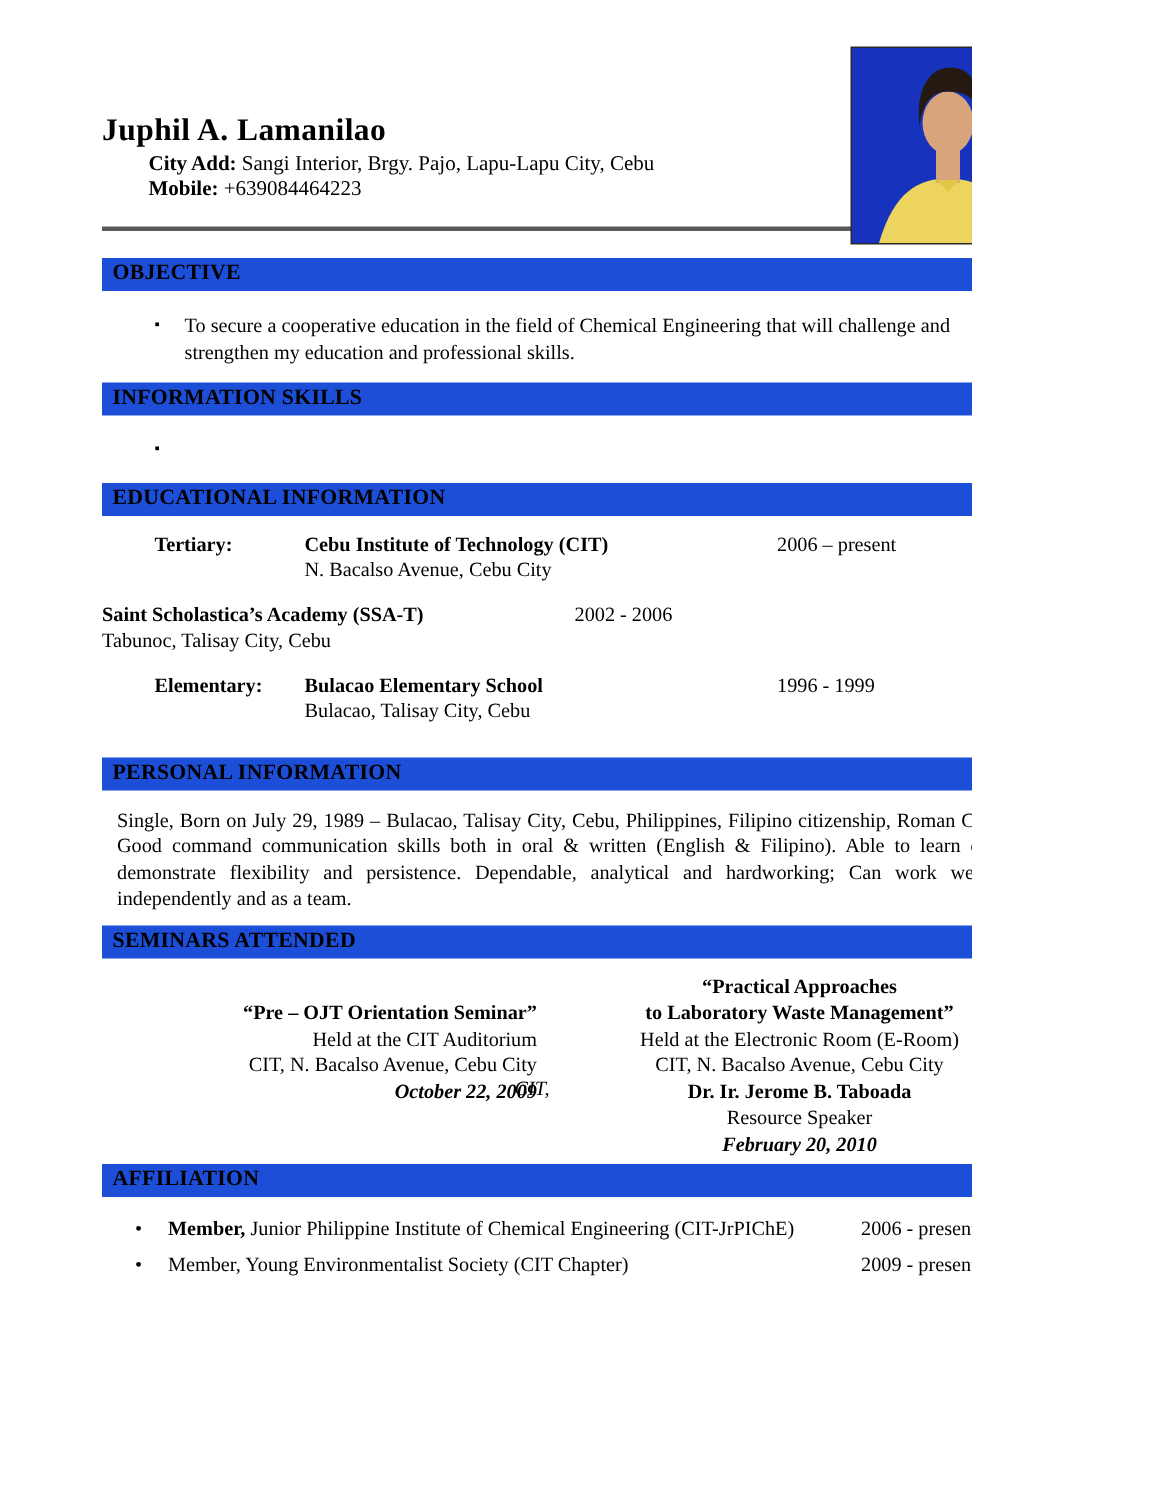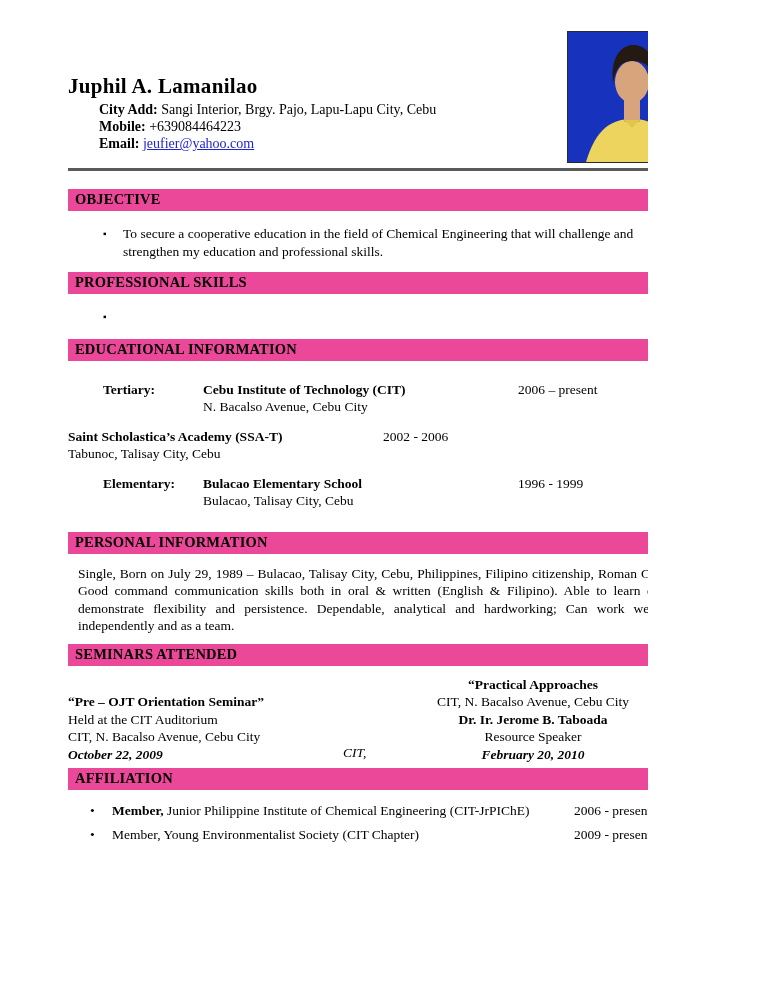--- a/index.html
+++ b/index.html
@@ -39,59 +39,59 @@
     border: 1px solid #2a2a2a;
     display: block;
   }
   .divider {
     margin-top: 16px;
     height: 3px;
     background: #5a5a5a;
   }
   
   .section-bar {
-    background: #ec4899;
+    background: #1d4ed8;
     height: 22px;
     box-sizing: border-box;
     padding: 2px 0 0 7px;
     font-size: 14.5px;
     font-weight: bold;
     letter-spacing: 0.2px;
   }
   .mt18 { margin-top: 18px; }
   .mt12 { margin-top: 12px; }
   .mt13 { margin-top: 13px; }
   .mt10 { margin-top: 22px; }
   .mt9  { margin-top: 9px; }
   .mt5  { margin-top: 5px; }
   
   .bullet-row { display: flex; margin-top: 14px; font-size: 13.5px; line-height: 17.5px; }
   .bullet-sq { width: 20px; margin-left: 35px; flex: none; font-size: 10px; line-height: 17.5px; }
   .bullet-text { width: 548px; }
   .justify { text-align: justify; }
   
-  .edu-rows { margin-top: 20px; }
+  .edu-rows { margin-top: 10px; }
   .edu-row { display: flex; font-size: 13.5px; line-height: 17.5px; margin-bottom: 12px; }
   .edu-level { margin-left: 35px; width: 100px; font-weight: bold; flex: none; }
   .edu-school { width: 315px; flex: none; }
   .edu-school .school-name { font-weight: bold; }
   .edu-period { flex: 1; }
   
   .personal-par {
     margin-top: 11px;
     padding-left: 10px;
     width: 622px;
     box-sizing: border-box;
     font-size: 13.5px;
     line-height: 17.5px;
     text-align: justify;
   }
   
   .seminars { position: relative; display: flex; margin-top: 10px; font-size: 13.5px; line-height: 17.5px; }
-  .sem-col-left { width: 290px; text-align: left; flex: none; }
+  .sem-col-left { width: 290px; text-align: right; flex: none; }
   .sem-spacer { flex: 1; }
   .sem-col-right { width: 310px; margin-right: 12px; text-align: center; flex: none; }
   .sem-title { font-weight: bold; }
   .sem-date { font-weight: bold; font-style: italic; }
   .sem-stray {
     position: absolute;
     left: 275px;
     top: 68px;
     width: 60px;
     font-style: italic;
@@ -113,45 +113,41 @@
     <div class="header-block">
       <h1 class="name">Juphil A. Lamanilao</h1>
       <div class="contact-line">
         <span class="lbl">City Add:</span>
         <span>Sangi Interior, Brgy. Pajo, Lapu-Lapu City, Cebu</span>
       </div>
       <div class="contact-line">
         <span class="lbl">Mobile:</span>
         <span>+639084464223</span>
       </div>
-      <div class="contact-line">
-        <span class="lbl">Email:</span>
-        <a class="email-link">jeufier@yahoo.com</a>
-      </div>
     </div>
 
     <svg class="photo" viewBox="0 0 128 130" xmlns="http://www.w3.org/2000/svg">
       <rect x="0" y="0" width="128" height="130" fill="#1733bd"></rect>
       <path d="M18,130 C28,96 44,87 64,87 C84,87 100,96 110,130 Z" fill="#edd45e"></path>
       <rect x="56" y="66" width="16" height="24" fill="#d8a47c"></rect>
       <ellipse cx="64" cy="50" rx="17" ry="21" fill="#d8a47c"></ellipse>
       <path d="M45,52 C42,24 54,13 65,13 C80,13 88,26 85,50 C84,36 79,29 64,29 C52,29 47,38 45,52 Z" fill="#241a12"></path>
       <path d="M56,88 L64,96 L72,88 Z" fill="#e2c64a"></path>
       <text x="-112" y="116" transform="scale(-1,1)" font-size="10" font-weight="bold" fill="#b1922f" font-family="Liberation Sans, sans-serif">GUYS</text>
     </svg>
 
     <div class="divider"></div>
 
     <div class="section-bar mt18">OBJECTIVE</div>
     <div class="bullet-row">
       <span class="bullet-sq">▪</span>
       <span class="bullet-text">To secure a cooperative education in the field of Chemical Engineering that will challenge and strengthen my education and professional skills.</span>
     </div>
 
-    <div class="section-bar mt12">PROFESSIONAL SKILLS</div>
+    <div class="section-bar mt12">INFORMATION SKILLS</div>
     <div class="bullet-row">
       <span class="bullet-sq">▪</span>
     </div>
 
     <div class="section-bar mt13">EDUCATIONAL INFORMATION</div>
     <div class="edu-rows">
       <div class="edu-row">
         <span class="edu-level">Tertiary:</span>
         <span class="edu-school">
           <span class="school-name">Cebu Institute of Technology (CIT)</span><br>
@@ -185,20 +181,22 @@
         <div>&nbsp;</div>
         <div class="sem-title">“Pre – OJT Orientation Seminar”</div>
         <div>Held at the CIT Auditorium</div>
         <div>CIT, N. Bacalso Avenue, Cebu City</div>
         <div class="sem-date">October 22, 2009</div>
       </div>
       <div class="sem-spacer"></div>
       <div class="sem-stray">CIT,</div>
       <div class="sem-col-right">
         <div class="sem-title">“Practical Approaches</div>
+        <div class="sem-title">to Laboratory Waste Management”</div>
+        <div>Held at the Electronic Room (E-Room)</div>
         <div>CIT, N. Bacalso Avenue, Cebu City</div>
         <div class="sem-title">Dr. Ir. Jerome B. Taboada</div>
         <div>Resource Speaker</div>
         <div class="sem-date">February 20, 2010</div>
       </div>
     </div>
 
     <div class="section-bar mt5">AFFILIATION</div>
     <div class="affil-rows">
       <div class="affil-row">

